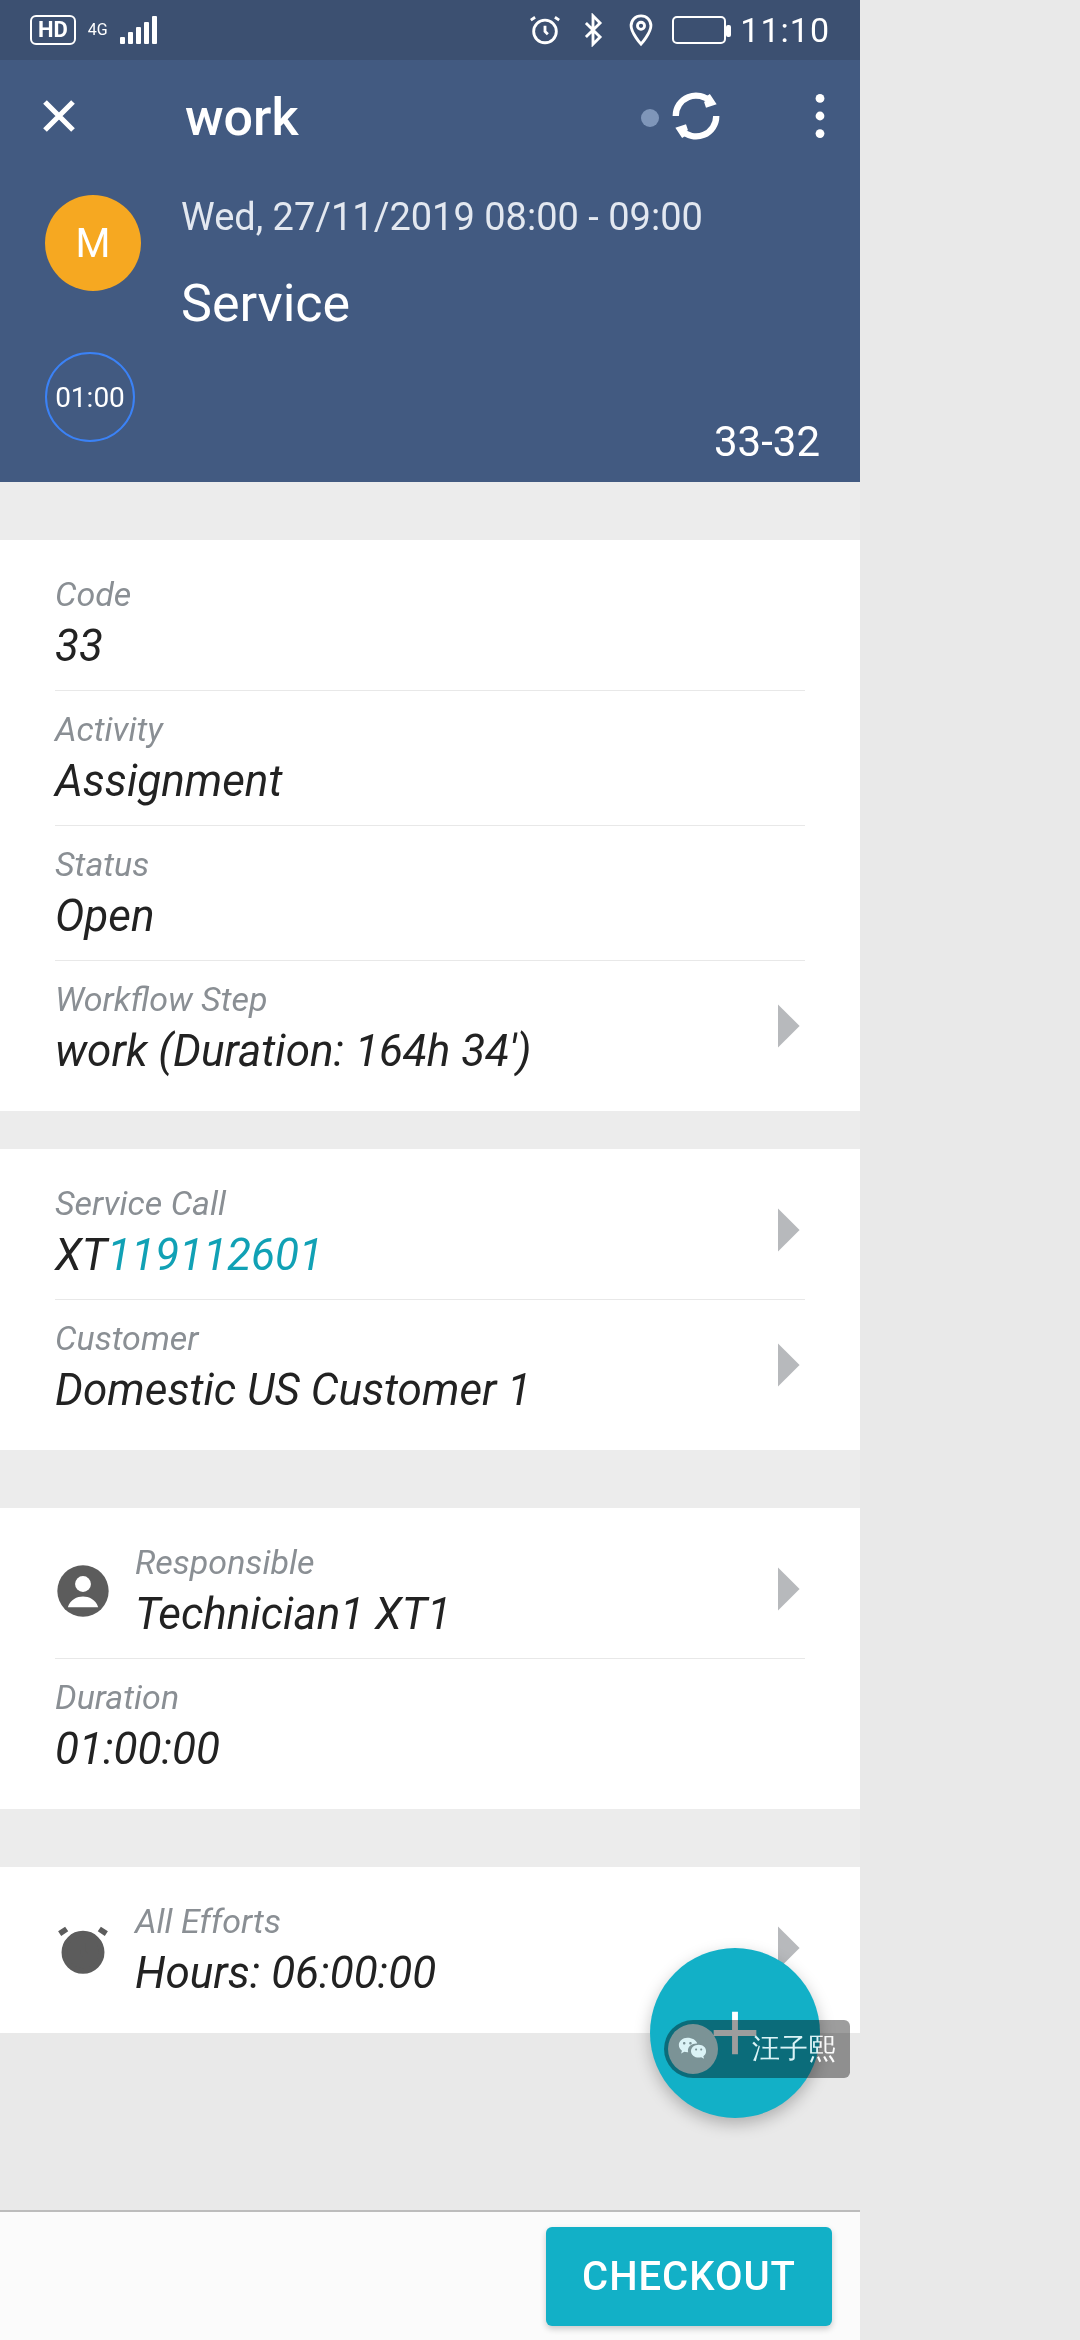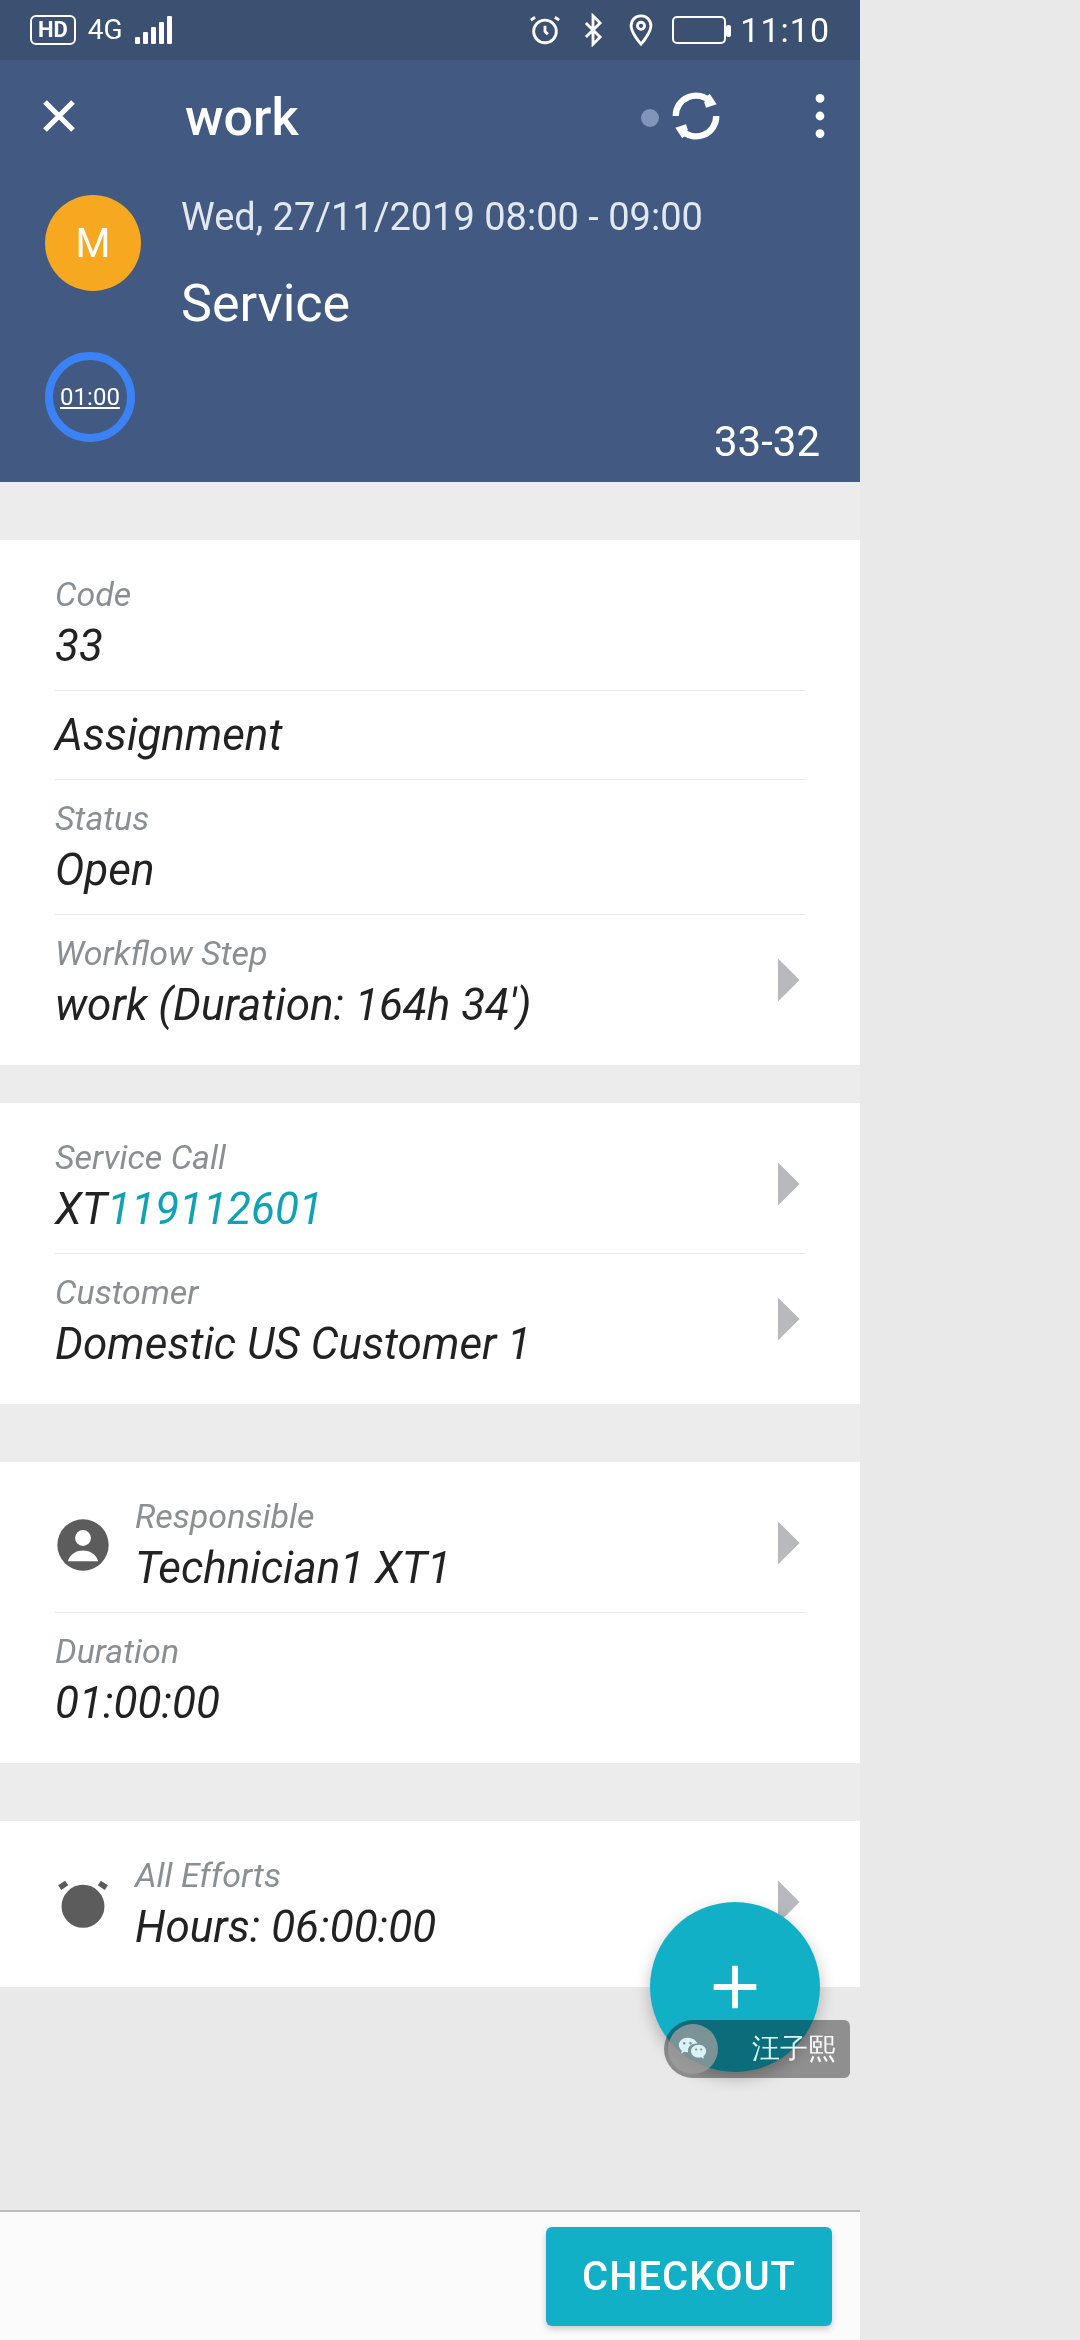--- a/index.html
+++ b/index.html
@@ -3,21 +3,21 @@
 <meta charset="utf-8">
 <style>
   * { box-sizing: border-box; margin: 0; padding: 0; }
   html, body { width: 1080px; height: 2340px; font-family: -apple-system, Roboto, Arial, sans-serif; background: #e9e9e9; overflow: hidden; }
   
   
   .status-bar { height: 60px; background: #3c5071; color: #fff; display: flex; align-items: center; justify-content: space-between; padding: 0 30px; font-size: 30px; }
   .status-left { display: flex; align-items: center; gap: 12px; }
   .status-right { display: flex; align-items: center; gap: 14px; }
   .hd-badge { border: 2.5px solid #fff; border-radius: 6px; padding: 0 6px; font-size: 22px; font-weight: 700; line-height: 1; height: 30px; display: flex; align-items: center; }
-  .sig-label { font-size: 28px; line-height: 1; }
+  .sig-label { font-size: 16px; line-height: 1; }
   .signal-bars { display: flex; align-items: flex-end; gap: 3px; height: 28px; }
   .signal-bars span { width: 5px; background: #fff; border-radius: 1px; }
   .signal-bars span:nth-child(1){height:7px} .signal-bars span:nth-child(2){height:12px}
   .signal-bars span:nth-child(3){height:17px} .signal-bars span:nth-child(4){height:22px}
   .signal-bars span:nth-child(5){height:28px}
   .battery { width: 54px; height: 28px; border: 2.5px solid #fff; border-radius: 5px; position: relative; }
   .battery::after { content:""; position:absolute; right:-7px; top:7px; width:5px; height:12px; background:#fff; border-radius:2px; }
   .battery-fill { background:#fff; height:100%; width:55%; border-radius:2px; }
   .clock-txt { font-size: 34px; letter-spacing: 1px; }
   .ico { width: 34px; height: 34px; }
@@ -31,21 +31,21 @@
   .sync svg { width: 54px; height: 54px; }
   .more svg { width: 10px; height: 44px; }
   
   
   .header-detail { background: #425a81; color: #fff; padding: 20px 45px 40px; position: relative; }
   .hd-row { display: flex; align-items: flex-start; gap: 40px; }
   .avatar { width: 96px; height: 96px; border-radius: 50%; background: #f6a821; display:flex; align-items:center; justify-content:center; font-size:40px; color:#fff; flex-shrink:0; }
   .hd-texts { flex: 1; }
   .hd-date { font-size: 38px; color: #e3e8f0; }
   .hd-service { font-size: 52px; margin-top: 34px; }
-  .duration-ring { width: 90px; height: 90px; border: 8px solid #3b82f6; border-radius: 50%; display:flex; align-items:center; justify-content:center; font-size:24px; margin-top: 18px; text-decoration: underline; }
+  .duration-ring { width: 90px; height: 90px; border: 2px solid #3b82f6; border-radius: 50%; display:flex; align-items:center; justify-content:center; font-size:28px; margin-top: 18px; }
   .hd-id { position: absolute; right: 40px; bottom: 16px; font-size: 42px; }
   
   
   .gap { height: 58px; background: #ececec; }
   .gap-sm { height: 38px; background: #ececec; }
   .card { background: #fff; }
   .row { padding: 18px 0; margin: 0 55px; border-bottom: 1px solid #e8e8e8; position: relative; display:flex; align-items:center; }
   .row:last-child { border-bottom: none; }
   .row-body { flex: 1; min-width: 0; font-style: italic; }
   .row-icon { width: 80px; display:flex; align-items:center; justify-content:flex-start; flex-shrink:0; }
@@ -155,20 +155,21 @@
 
     <div class="card section-pad-top section-pad-bottom">
       <div class="row">
         <div class="row-body">
           <div class="lbl">Code</div>
           <div class="val">33</div>
         </div>
       </div>
       <div class="row">
         <div class="row-body">
+          <div class="lbl">Activity</div>
           <div class="val">Assignment</div>
         </div>
       </div>
       <div class="row">
         <div class="row-body">
           <div class="lbl">Status</div>
           <div class="val">Open</div>
         </div>
       </div>
       <div class="row">

